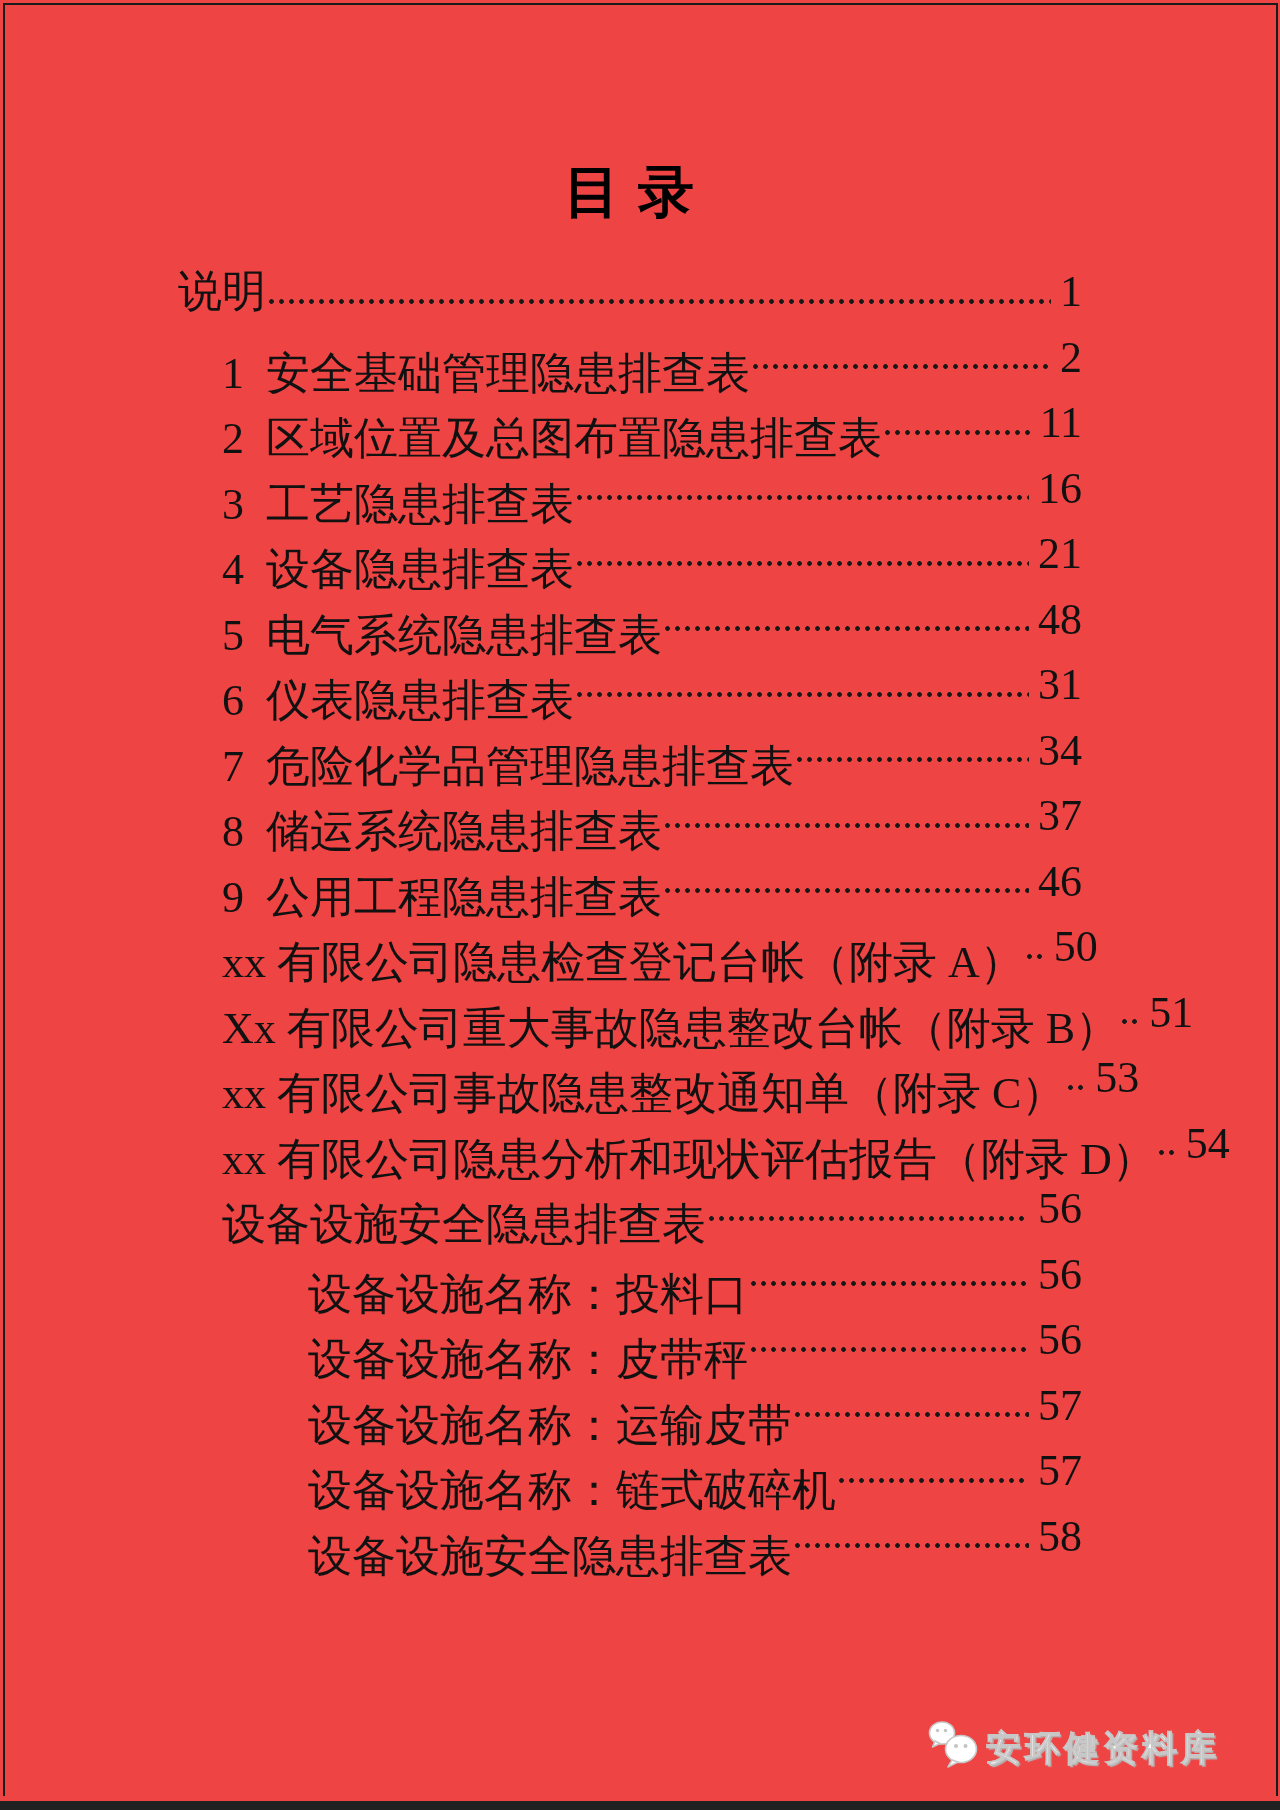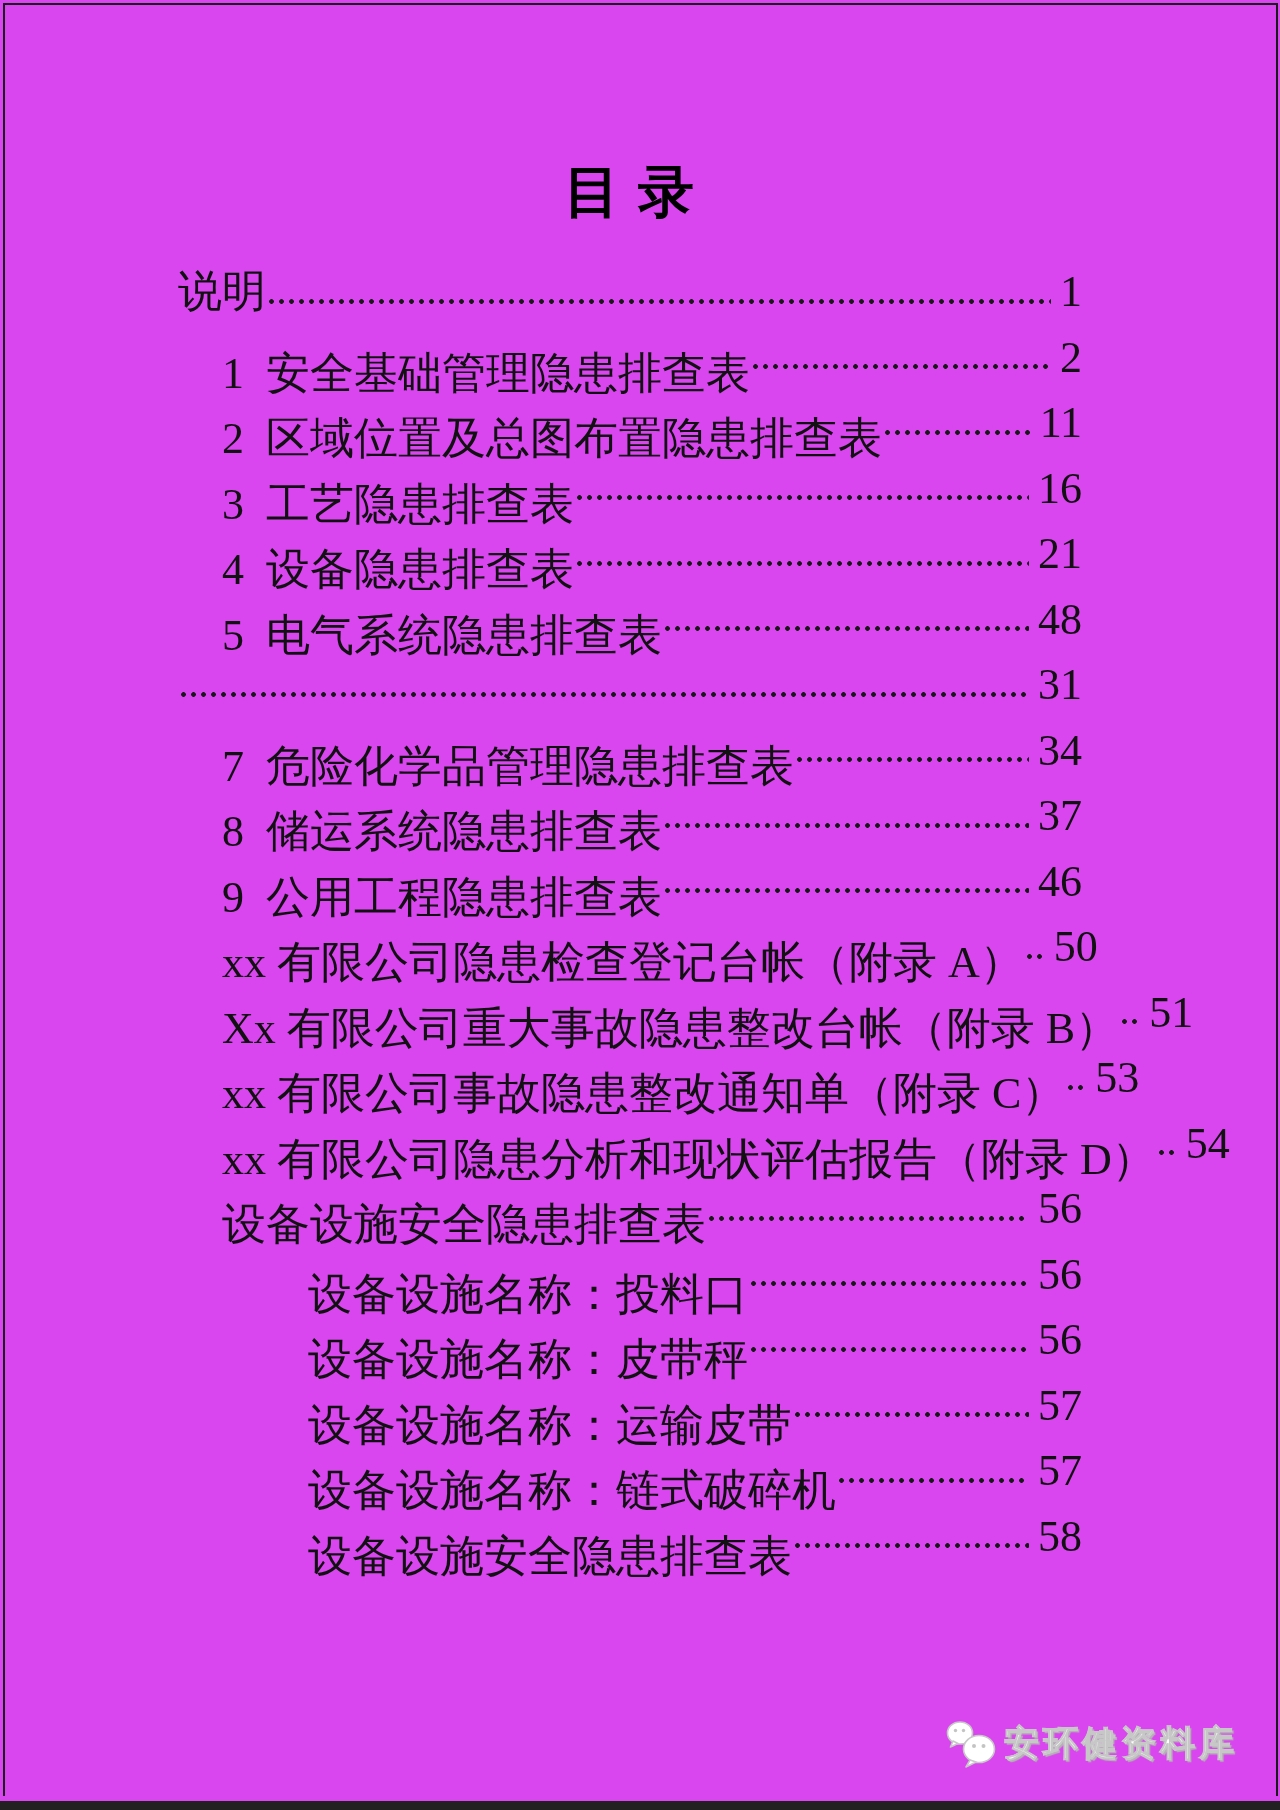--- a/index.html
+++ b/index.html
@@ -4,21 +4,21 @@
 <style>
   html, body {
     margin: 0;
     padding: 0;
     background: #ffffff;
   }
   .page {
     position: relative;
     width: 1280px;
     height: 1810px;
-    background: #d946ef;
+    background: #ef4444;
     overflow: hidden;
     font-family: "Liberation Serif", "DejaVu Serif", serif;
     color: #111111;
   }
   
   .frame {
     position: absolute;
     top: 3px; left: 3px; right: 2px; bottom: 14px;
     border-top: 2px solid #1b1b1b;
     border-left: 2px solid #1b1b1b;
@@ -70,24 +70,24 @@
     bottom: 21px;
     height: 5px;
     background-image: radial-gradient(circle at 2.5px 2.5px, #181818 2px, rgba(0,0,0,0) 2.7px);
     background-size: 10px 5px;
     background-repeat: repeat-x;
   }
   .toc-page { flex: 0 0 auto; }
   
   .watermark {
     position: absolute;
-    right: 42px;
+    right: 60px;
     bottom: 38px;
     display: flex;
-    align-items: flex-start;
+    align-items: flex-end;
     gap: 3px;
   }
   .watermark-text {
     font-family: "Liberation Sans", "DejaVu Sans", sans-serif;
     font-weight: bold;
     font-size: 35px;
     letter-spacing: 4px;
     color: #fdfdfd;
     -webkit-text-stroke: 1px #c7c7c7;
     text-shadow: 2px 2px 1px #b4b4b4;
@@ -136,20 +136,21 @@
         <span class="toc-page">21</span>
       </div>
 
       <div class="toc-row indent-1">
         <span class="toc-label">5  电气系统隐患排查表</span>
         <span class="leader"></span>
         <span class="toc-page">48</span>
       </div>
 
       <div class="toc-row indent-1">
+        <span class="toc-label">6  仪表隐患排查表</span>
         <span class="leader"></span>
         <span class="toc-page">31</span>
       </div>
 
       <div class="toc-row indent-1">
         <span class="toc-label">7  危险化学品管理隐患排查表</span>
         <span class="leader"></span>
         <span class="toc-page">34</span>
       </div>
 

